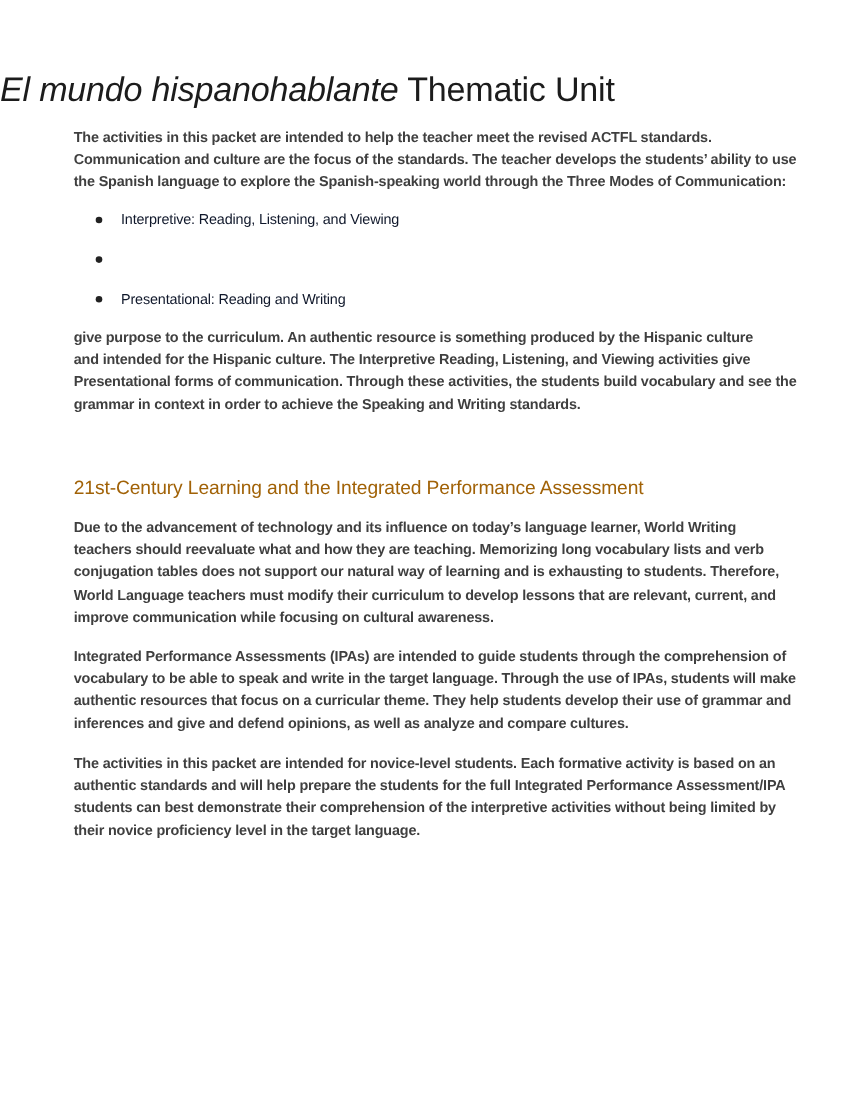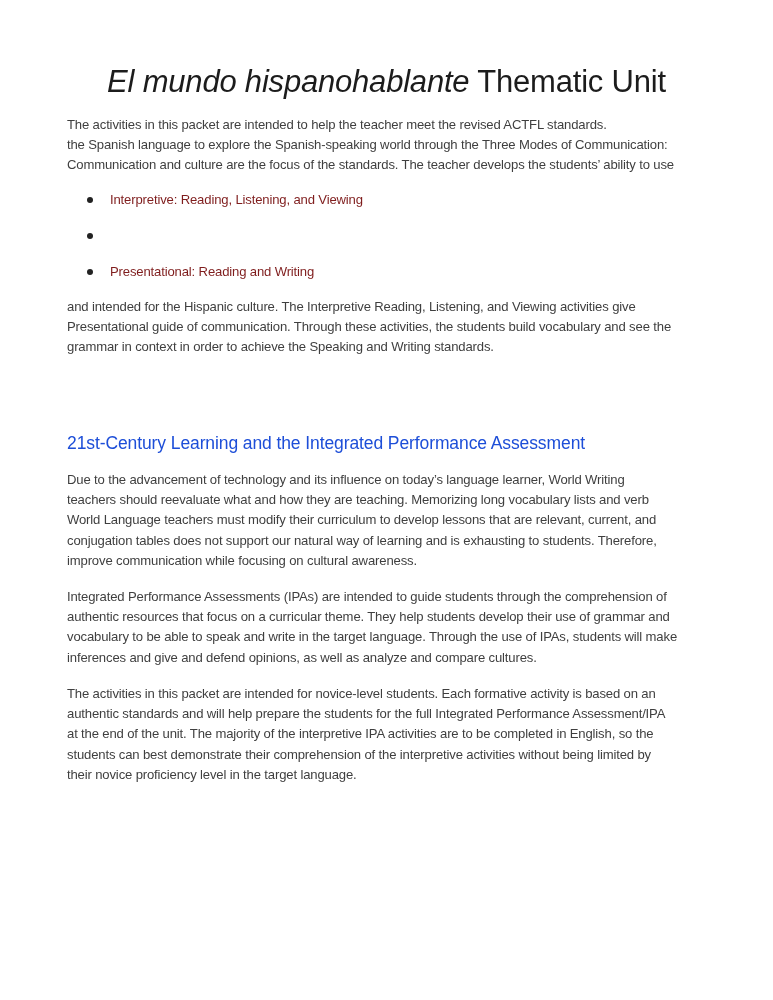--- a/index.html
+++ b/index.html
@@ -17,55 +17,54 @@
   }
   .page {
     position: absolute;
     left: 0; top: 0;
     width: 773px; height: 1000px;
   }
   .title {
     position: absolute;
     left: 0; width: 773px;
     top: 60px;
-    text-align: center;
     font-size: 31px;
     line-height: 44px;
     color: #1c1c1c;
     font-weight: normal;
     margin: 0;
     letter-spacing: -0.2px;
   }
   .title .ital { font-style: italic; }
   .para {
     position: absolute;
     left: 67px;
     width: 650px;
     margin: 0;
     font-size: 13.1px;
     line-height: 20.2px;
     color: #3f3f3f;
     letter-spacing: -0.15px;
   }
-  .para .ln { display: block; white-space: nowrap; }
+  .para .ln { display: block; white-space: nowrap; font-weight: bold; }
   .bullets {
     position: absolute;
     left: 67px;
     top: 189px;
     margin: 0;
     padding: 0;
     list-style: none;
     width: 640px;
   }
   .bullets li {
     position: relative;
     height: 36px;
     font-size: 13.1px;
     line-height: 22px;
-    color: #7f1d1d;
+    color: #0f172a;
     letter-spacing: -0.15px;
   }
   .bullets .dot {
     position: absolute;
     left: 20px;
     top: 8px;
     width: 6px; height: 6px;
     border-radius: 50%;
     background: #222;
   }
@@ -76,75 +75,75 @@
     white-space: nowrap;
   }
   .section-heading {
     position: absolute;
     left: 67px;
     top: 430px;
     margin: 0;
     font-size: 17.5px;
     line-height: 26px;
     font-weight: normal;
-    color: #1d4ed8;
+    color: #a16207;
     letter-spacing: -0.1px;
   }
 </style>
 </head>
 <body>
 
 <div class="page">
 
   <h1 class="title"><span class="ital">El mundo hispanohablante</span><span> Thematic Unit</span></h1>
 
   <p class="para" style="top:115px">
     <span class="ln">The activities in this packet are intended to help the teacher meet the revised ACTFL standards.</span>
+    <span class="ln">Communication and culture are the focus of the standards. The teacher develops the students’ ability to use</span>
     <span class="ln">the Spanish language to explore the Spanish-speaking world through the Three Modes of Communication:</span>
-    <span class="ln">Communication and culture are the focus of the standards. The teacher develops the students’ ability to use</span>
   </p>
 
   <ul class="bullets">
     <li>
       <span class="dot"></span>
       <span class="btext">Interpretive: Reading, Listening, and Viewing</span>
     </li>
     <li>
       <span class="dot"></span>
     </li>
     <li>
       <span class="dot"></span>
       <span class="btext">Presentational: Reading and Writing</span>
     </li>
   </ul>
 
   <p class="para" style="top:297px">
+    <span class="ln">give purpose to the curriculum. An authentic resource is something produced by the Hispanic culture</span>
     <span class="ln">and intended for the Hispanic culture. The Interpretive Reading, Listening, and Viewing activities give</span>
-    <span class="ln">Presentational guide of communication. Through these activities, the students build vocabulary and see the</span>
+    <span class="ln">Presentational forms of communication. Through these activities, the students build vocabulary and see the</span>
     <span class="ln">grammar in context in order to achieve the Speaking and Writing standards.</span>
   </p>
 
   <h2 class="section-heading">21st-Century Learning and the Integrated Performance Assessment</h2>
 
   <p class="para" style="top:470px">
     <span class="ln">Due to the advancement of technology and its influence on today’s language learner, World Writing</span>
     <span class="ln">teachers should reevaluate what and how they are teaching. Memorizing long vocabulary lists and verb</span>
+    <span class="ln">conjugation tables does not support our natural way of learning and is exhausting to students. Therefore,</span>
     <span class="ln">World Language teachers must modify their curriculum to develop lessons that are relevant, current, and</span>
-    <span class="ln">conjugation tables does not support our natural way of learning and is exhausting to students. Therefore,</span>
     <span class="ln">improve communication while focusing on cultural awareness.</span>
   </p>
 
   <p class="para" style="top:587px">
     <span class="ln">Integrated Performance Assessments (IPAs) are intended to guide students through the comprehension of</span>
+    <span class="ln">vocabulary to be able to speak and write in the target language. Through the use of IPAs, students will make</span>
     <span class="ln">authentic resources that focus on a curricular theme. They help students develop their use of grammar and</span>
-    <span class="ln">vocabulary to be able to speak and write in the target language. Through the use of IPAs, students will make</span>
     <span class="ln">inferences and give and defend opinions, as well as analyze and compare cultures.</span>
   </p>
 
   <p class="para" style="top:684px">
     <span class="ln">The activities in this packet are intended for novice-level students. Each formative activity is based on an</span>
     <span class="ln">authentic standards and will help prepare the students for the full Integrated Performance Assessment/IPA</span>
-    <span class="ln">at the end of the unit. The majority of the interpretive IPA activities are to be completed in English, so the</span>
     <span class="ln">students can best demonstrate their comprehension of the interpretive activities without being limited by</span>
     <span class="ln">their novice proficiency level in the target language.</span>
   </p>
 
 </div>
 
 </body></html>

